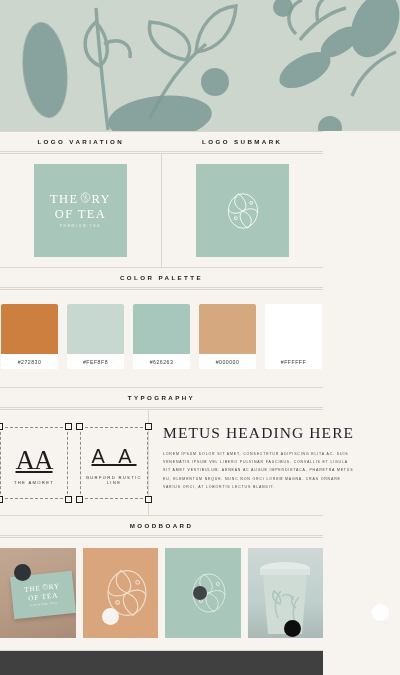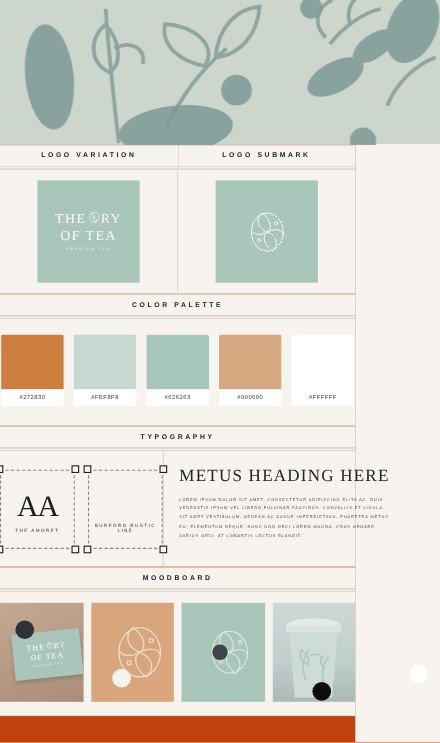--- a/index.html
+++ b/index.html
@@ -2,21 +2,21 @@
 <html><head>
 <meta charset="utf-8">
 <style>
   * { box-sizing: border-box; margin: 0; padding: 0; }
   body {
     width: 400px; height: 675px;
     background: #f7f3ee;
     font-family: "Liberation Sans", sans-serif;
     overflow: hidden;
   }
-  .page { width: 323px; height: 675px; position: relative; background: #c2410c; }
+  .page { width: 323px; height: 675px; position: relative; background: #404040; }
 
   
   .banner { position: relative; width: 400px; height: 131px; background: #ccd6cd; overflow: hidden; }
   .banner svg { position: absolute; inset: 0; }
 
   
   .sec-label {
     text-align: center;
     font-size: 6.2px;
     letter-spacing: 2.4px;
@@ -58,20 +58,21 @@
   .typo-row { display: flex; height: 105px; background: #f7f3ee; }
   .typo-left { width: 200px; border-right: 1px solid #ded6cc; display: flex; align-items: center; justify-content: center; gap: 12px; }
   .spec { position: relative; width: 68px; height: 72px; }
   .spec .dash { position: absolute; inset: 0; border: 1px dashed #8c8c8c; }
   .spec .corner { position: absolute; width: 7px; height: 7px; border: 1px solid #1d1d1d; background: #f7f3ee; }
   .spec .c-tl { left: -4px; top: -4px; } .spec .c-tr { right: -4px; top: -4px; }
   .spec .c-bl { left: -4px; bottom: -4px; } .spec .c-br { right: -4px; bottom: -4px; }
   .spec .aa {
     position: absolute; left: 0; right: 0; top: 18px; text-align: center;
     color: #1d1d1d;
+    text-decoration: underline;
   }
   .spec .fname {
     position: absolute; left: 0; right: 0; bottom: 14px; text-align: center;
     font-size: 4.2px; letter-spacing: 1.3px; color: #3a3a3a;
   }
   .aa-serif { font-family: "Liberation Serif", serif; font-size: 27px; letter-spacing: -1px; }
   .aa-sans  { font-family: "Liberation Sans", sans-serif; font-size: 20px; letter-spacing: 5px; font-weight: 400; }
 
   .typo-right { flex: 1; padding: 14px 10px 0 14px; }
   .heading {
@@ -228,20 +229,21 @@
         <div class="corner c-br"></div>
         <div class="aa aa-serif">AA</div>
         <div class="fname">THE AMORET</div>
       </div>
       <div class="spec">
         <div class="dash"></div>
         <div class="corner c-tl"></div>
         <div class="corner c-tr"></div>
         <div class="corner c-bl"></div>
         <div class="corner c-br"></div>
+        <div class="aa aa-sans">A A</div>
         <div class="fname">BURFORD RUSTIC LINE</div>
       </div>
     </div>
     <div class="typo-right">
       <div class="heading">METUS HEADING HERE</div>
       <div class="body-copy">LOREM IPSUM DOLOR SIT AMET, CONSECTETUR ADIPISCING ELITA AC. DUIS VENENATIS IPSUM VEL LIBERO PULVINAR FAUCIBUS. CONVALLIS ET LIGULA SIT AMET VESTIBULUM. AENEAN AC AUGUE IMPERDIETACA, PHARETRA METUS EU, ELEMENTUM NEQUE. NUNC NON ORCI LOREM MAGNA. CRAS ORNARE VARIUS ORCI, AT LOBORTIS LECTUS BLANDIT.</div>
     </div>
   </div>
 
   <div class="rule"></div>

